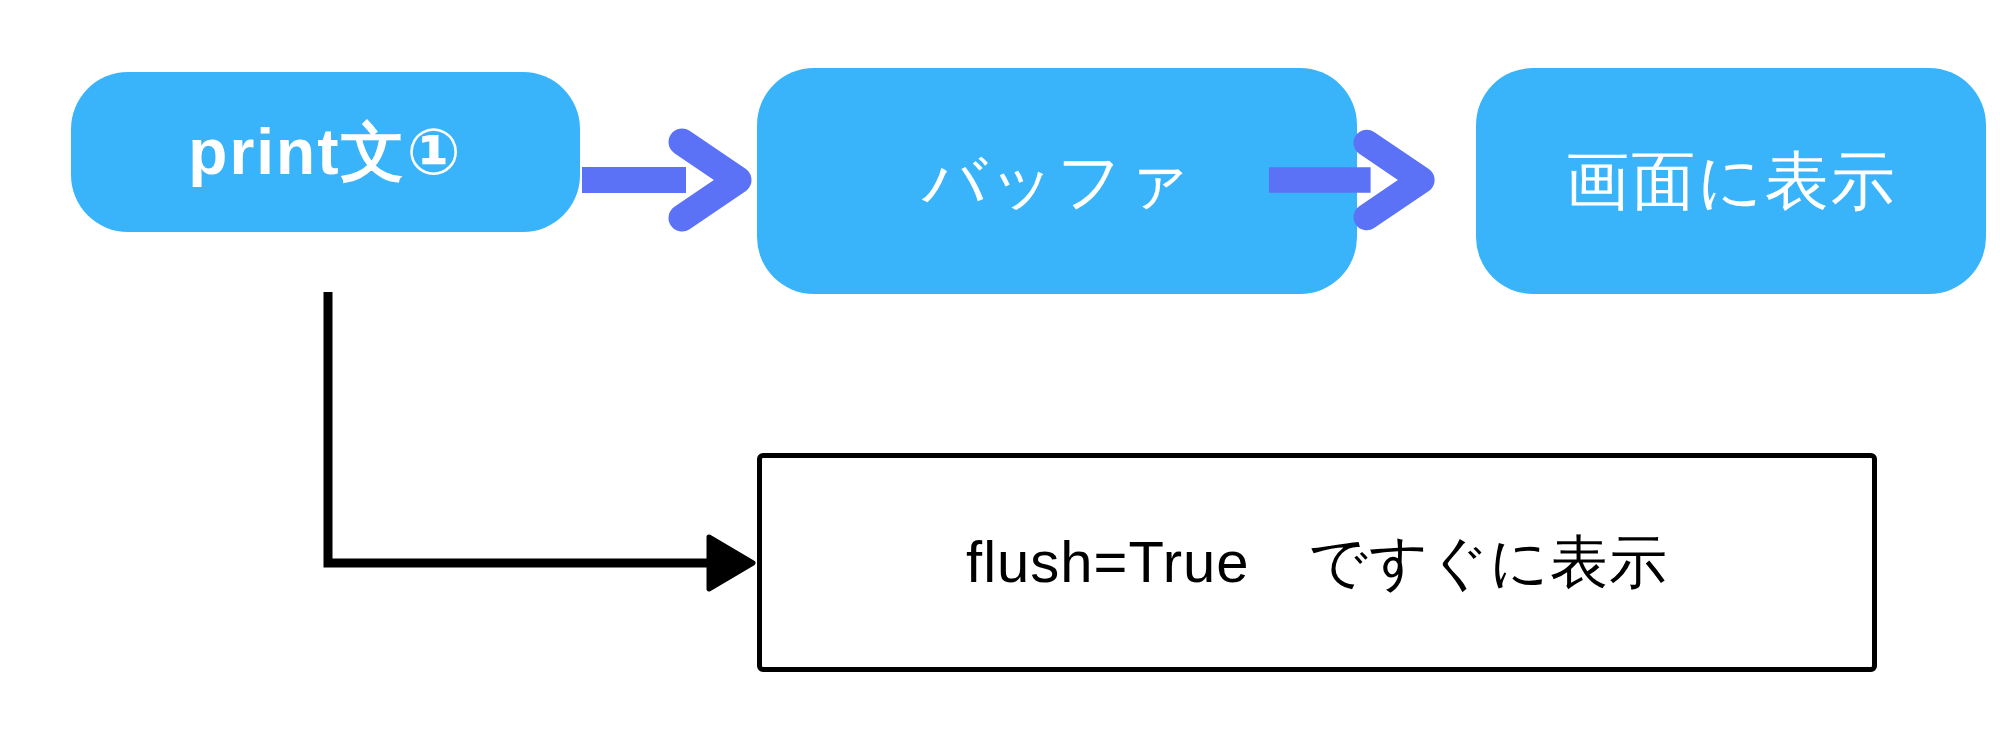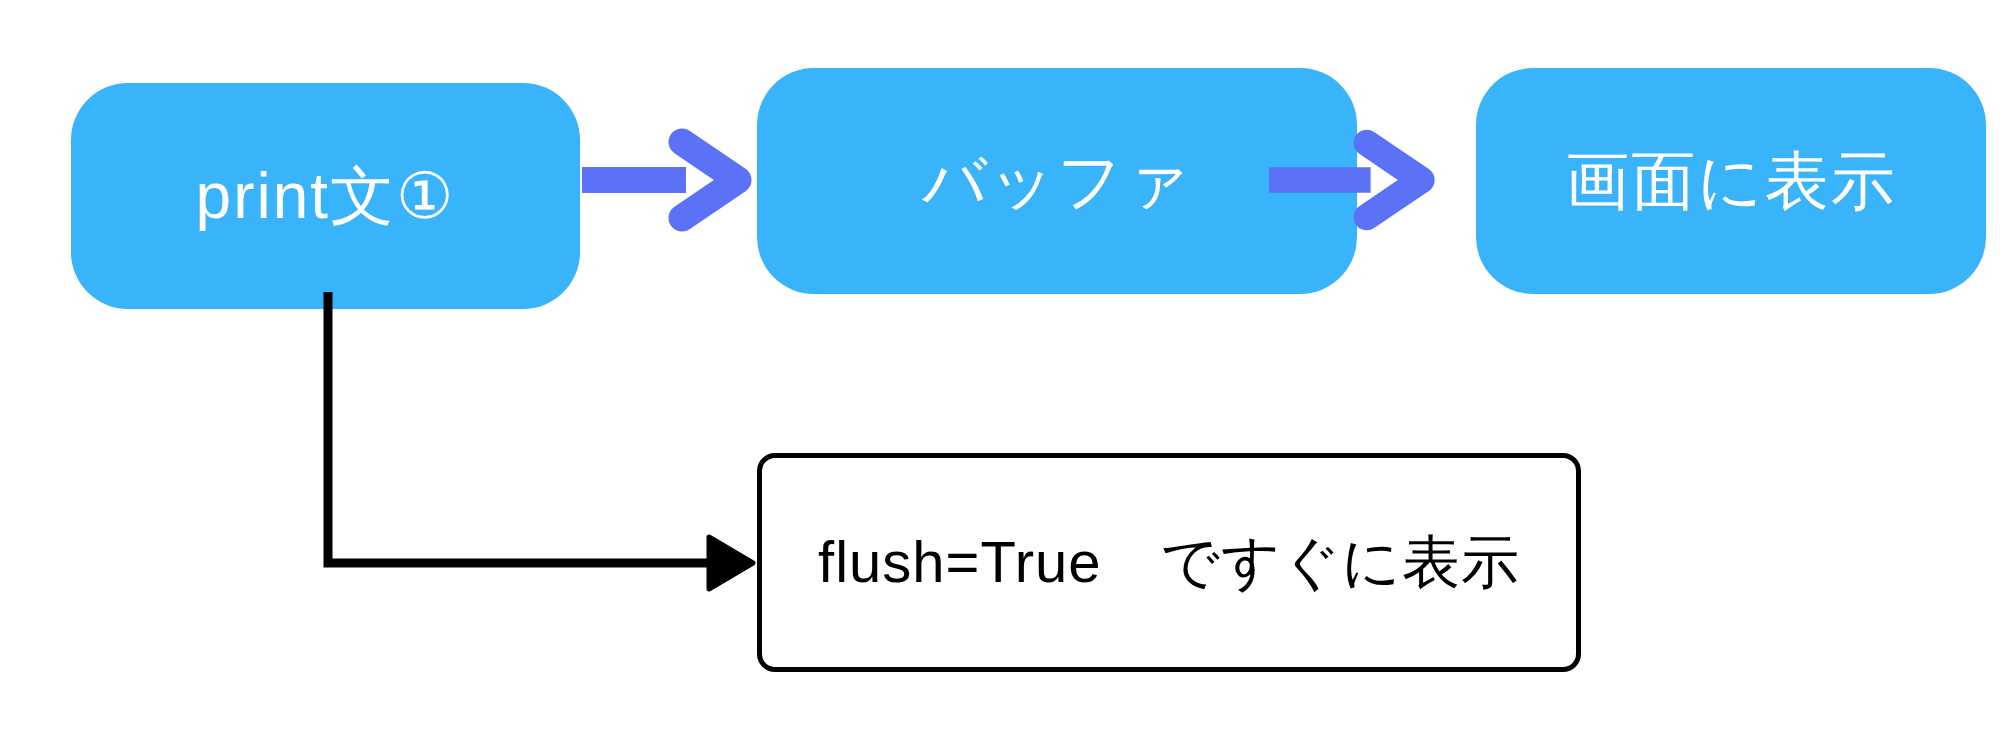--- a/index.html
+++ b/index.html
@@ -29,38 +29,38 @@
     background: var(--node-fill);
     border-radius: 57px;
     display: flex;
     align-items: center;
     justify-content: center;
     color: var(--node-text);
     font-size: 64px;
     letter-spacing: 2px;
     white-space: nowrap;
   }
-  .node-print   { left: 71px;   top: 83px; width: 509px; height: 226px; }
+  .node-print   { left: 71px;   top: 72px; width: 509px; height: 160px; font-weight: bold; }
   .node-buffer  { left: 757px;  top: 68px; width: 600px; height: 226px; }
   .node-display { left: 1440px; top: 68px; width: 510px; height: 226px; margin-left: 36px; }
 
   .connector { position: absolute; display: block; }
   .arrow-blue { color: var(--arrow-blue); }
   .arrow-black { color: var(--arrow-black); }
   .connector-1 { left: 580px;  top: 120px; width: 177px; height: 120px; }
   .connector-2 { left: 1267px; top: 120px; width: 173px; height: 120px; }
   .connector-elbow { left: 280px; top: 289px; width: 500px; height: 320px; }
 
   .flush-node {
     position: absolute;
     left: 757px; top: 453px;
-    width: 824px; height: 219px;
+    width: 1120px; height: 219px;
     background: var(--flush-fill);
     border: 5px solid var(--flush-border);
-    border-radius: 18px;
+    border-radius: 6px;
     display: flex;
     align-items: center;
     justify-content: center;
     color: var(--flush-text);
     font-size: 58px;
     letter-spacing: 1px;
     white-space: nowrap;
   }
 </style>
 </head>

